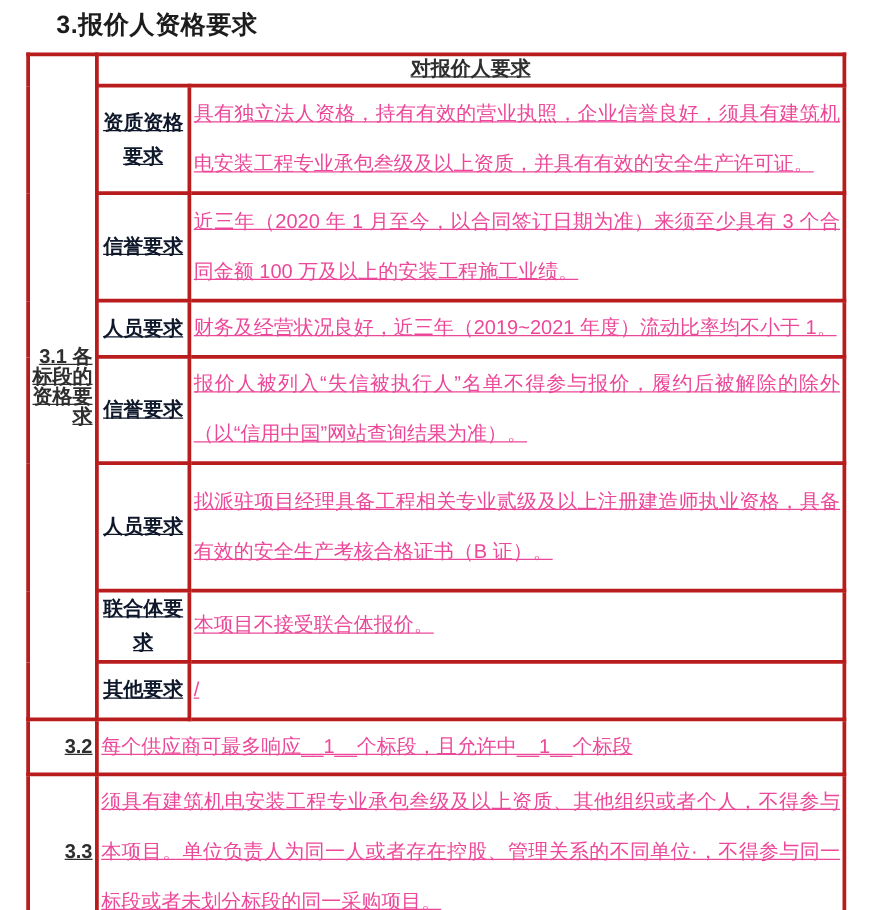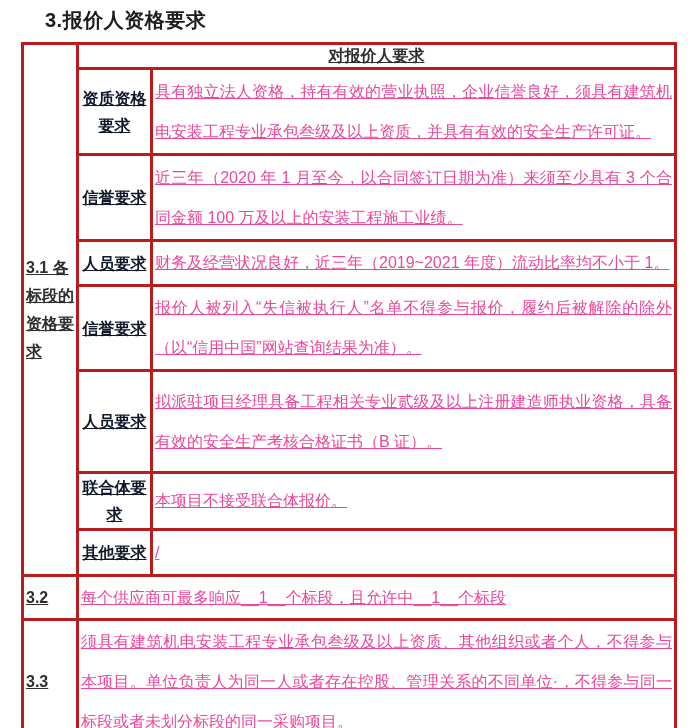--- a/index.html
+++ b/index.html
@@ -44,23 +44,23 @@
   td.th-cell {
     height: 24px;
     text-align: center;
     font-weight: bold;
     line-height: 22px;
     color: #2e2e2e;
   }
 
   
   td.sec-cell, td.id-cell {
-    text-align: left;
+    text-align: right;
     font-weight: bold;
-    line-height: 28px;
+    line-height: 16px;
     padding: 0 2px;
     color: #2e2e2e;
   }
 
   
   td.label-cell {
     text-align: center;
     font-weight: bold;
     line-height: 27px;
     padding: 0 2px;

